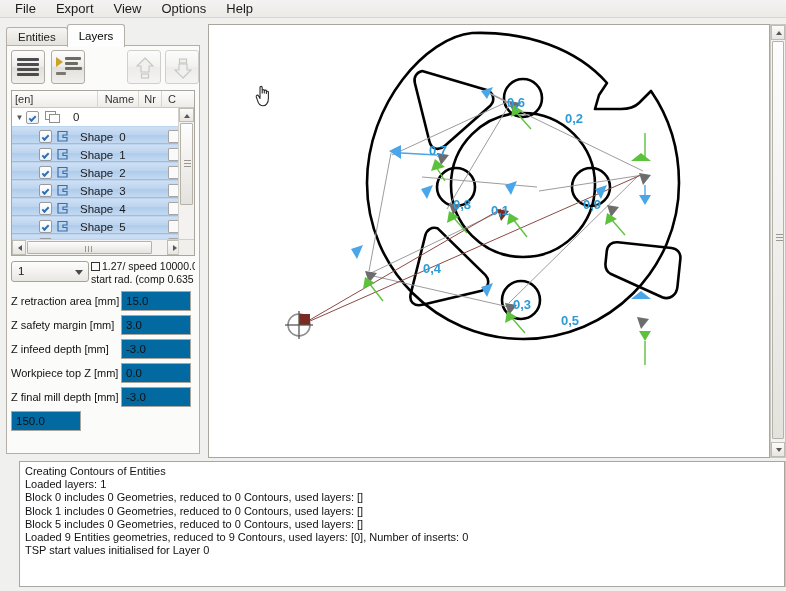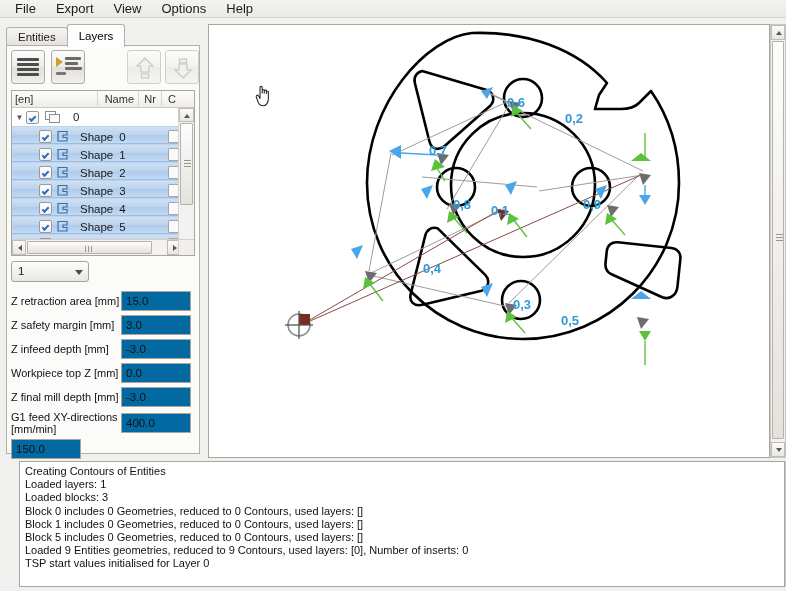--- a/index.html
+++ b/index.html
@@ -360,20 +360,24 @@
           </div>
         </div>
         <div class="corner"></div>
       </div>
 
       <div class="toolrow">
         <div class="combo">
           <span>1</span>
           <span class="cdrop"></span>
         </div>
+        <div class="tooltxt">
+          <div><span class="sq"></span><span>1.27/ speed 10000.0</span></div>
+          <div>start rad. (comp 0.635</div>
+        </div>
       </div>
 
       <div class="params">
         <div class="prow">
           <div class="plabel">Z retraction area [mm]</div>
           <input class="pfield" value="15.0" style="">
         </div>
         <div class="prow">
           <div class="plabel">Z safety margin [mm]</div>
           <input class="pfield" value="3.0" style="">
@@ -382,24 +386,20 @@
           <div class="plabel">Z infeed depth [mm]</div>
           <input class="pfield" value="-3.0" style="">
         </div>
         <div class="prow">
           <div class="plabel">Workpiece top Z [mm]</div>
           <input class="pfield" value="0.0" style="">
         </div>
         <div class="prow">
           <div class="plabel">Z final mill depth [mm]</div>
           <input class="pfield" value="-3.0" style="">
-        </div>
-        <div class="prow">
-          <div class="plabel">G1 feed XY-directions [mm/min]</div>
-          <input class="pfield" value="400.0" style="">
         </div>
         <div class="prow">
           <input class="pfield" value="150.0" style="">
         </div>
       </div>
 
     </div>
   </div>
 
   <div class="cadwrap">
@@ -551,21 +551,20 @@
       <div class="sbtn" style="left:0;bottom:0;width:14px;height:15px;">
         <div class="ar" style="left:4px;top:5px;border-left:3.5px solid transparent;border-right:3.5px solid transparent;border-top:4px solid #585858;"></div>
       </div>
     </div>
   </div>
 
   <div class="logwrap">
     <div class="logbox">
       <div class="logline">Creating Contours of Entities</div>
       <div class="logline">Loaded layers: 1</div>
-      <div class="logline">Loaded blocks: 3</div>
       <div class="logline">Block 0 includes 0 Geometries, reduced to 0 Contours, used layers: []</div>
       <div class="logline">Block 1 includes 0 Geometries, reduced to 0 Contours, used layers: []</div>
       <div class="logline">Block 5 includes 0 Geometries, reduced to 0 Contours, used layers: []</div>
       <div class="logline">Loaded 9 Entities geometries, reduced to 9 Contours, used layers: [0], Number of inserts: 0</div>
       <div class="logline">TSP start values initialised for Layer 0</div>
     </div>
     <div class="logvsb">
       <div class="sbtn" style="left:0;top:0;width:14px;height:15px;">
         <div class="ar" style="left:4px;top:5px;border-left:3.5px solid transparent;border-right:3.5px solid transparent;border-bottom:4px solid #585858;"></div>
       </div>

